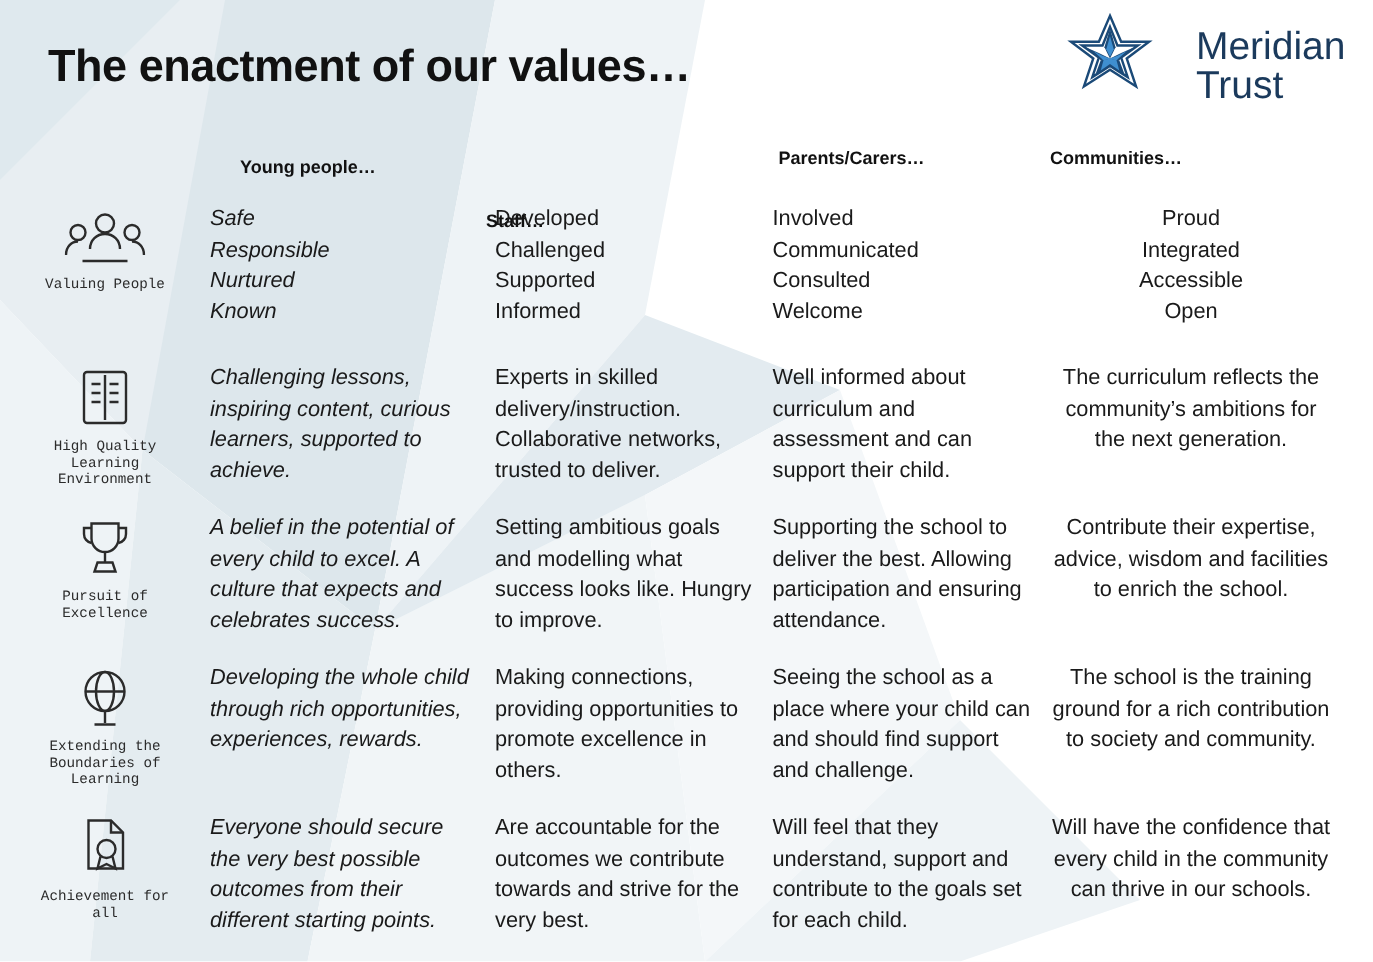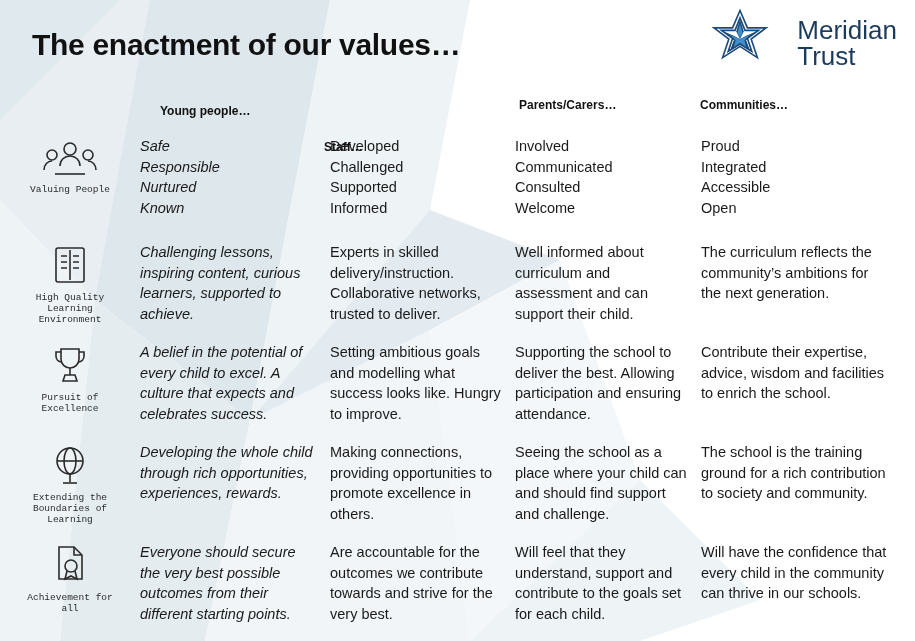--- a/index.html
+++ b/index.html
@@ -135,21 +135,21 @@
   .cell {
     box-sizing: border-box;
     padding-right: 14px;
     font-size: 14.5px;
     line-height: 1.42;
     color: #1a1a1a;
   }
   .cell.col0 { width: 190px; flex: 0 0 190px; font-style: italic; }
   .cell.col1 { width: 185px; flex: 0 0 185px; }
   .cell.col2 { width: 186px; flex: 0 0 186px; }
-  .cell.col3 { width: 200px; flex: 0 0 200px; }
+  .cell.col3 { width: 200px; flex: 0 0 200px; text-align: center; }
 
   .cell .line { display: block; }
 
   
   .row.r0 { height: 102px; }
   .row.r1 { height: 100px; }
   .row.r2 { height: 100px; }
   .row.r3 { height: 100px; }
   .row.r4 { height: 100px; }
 

